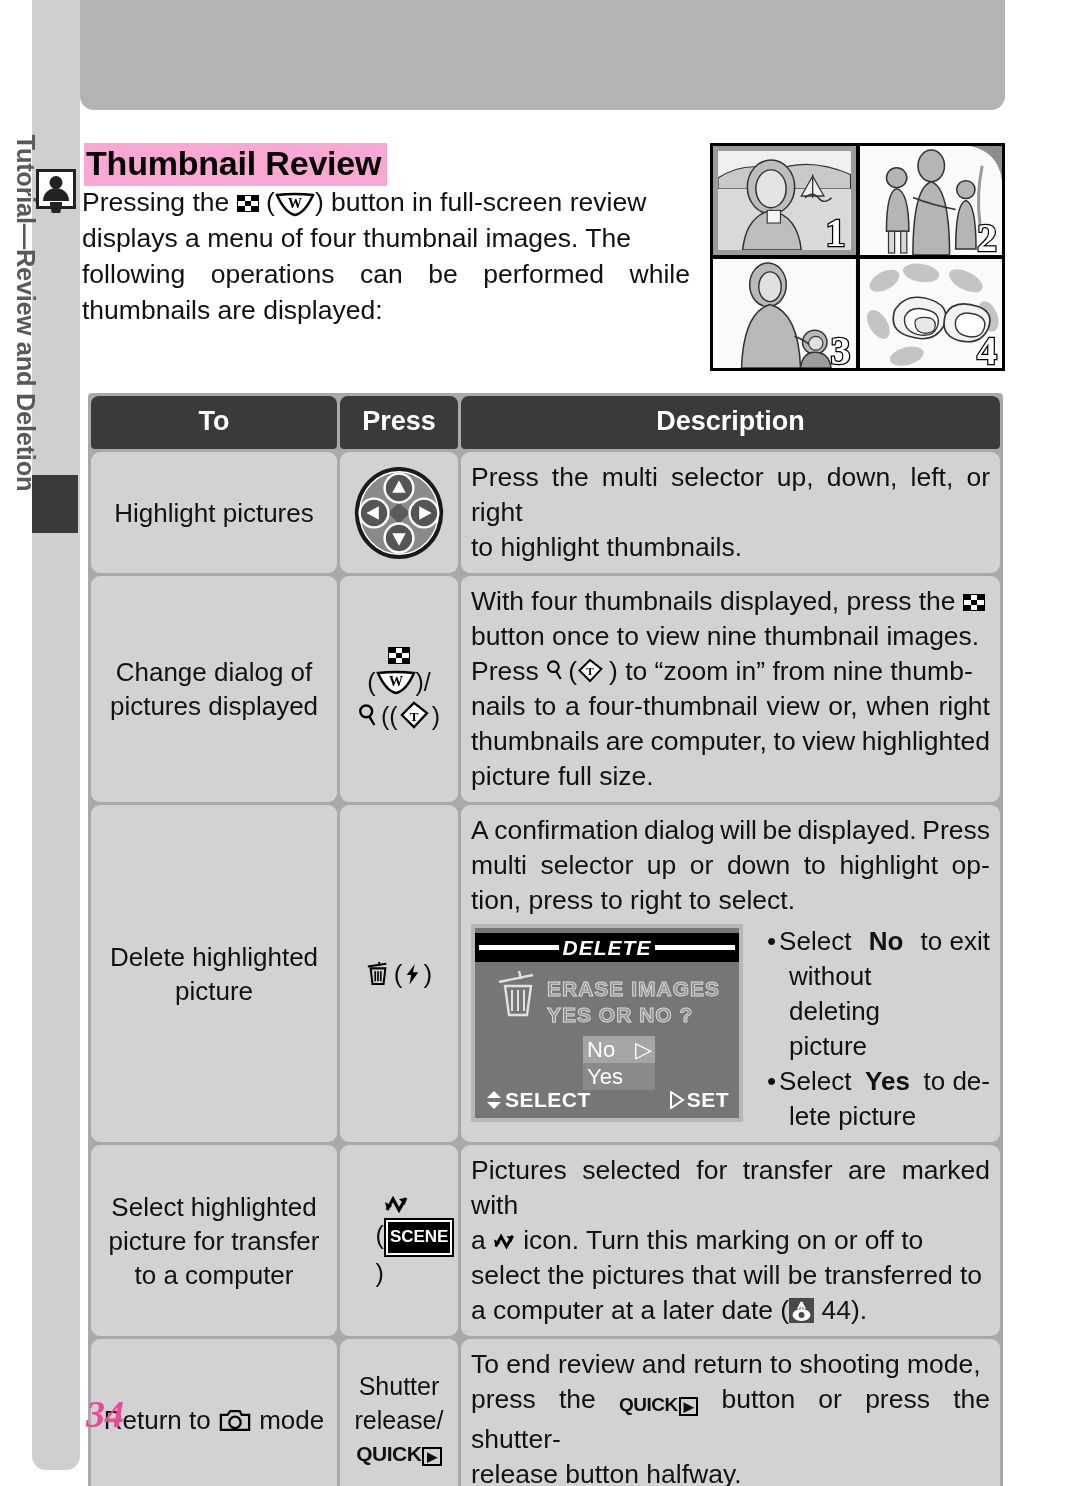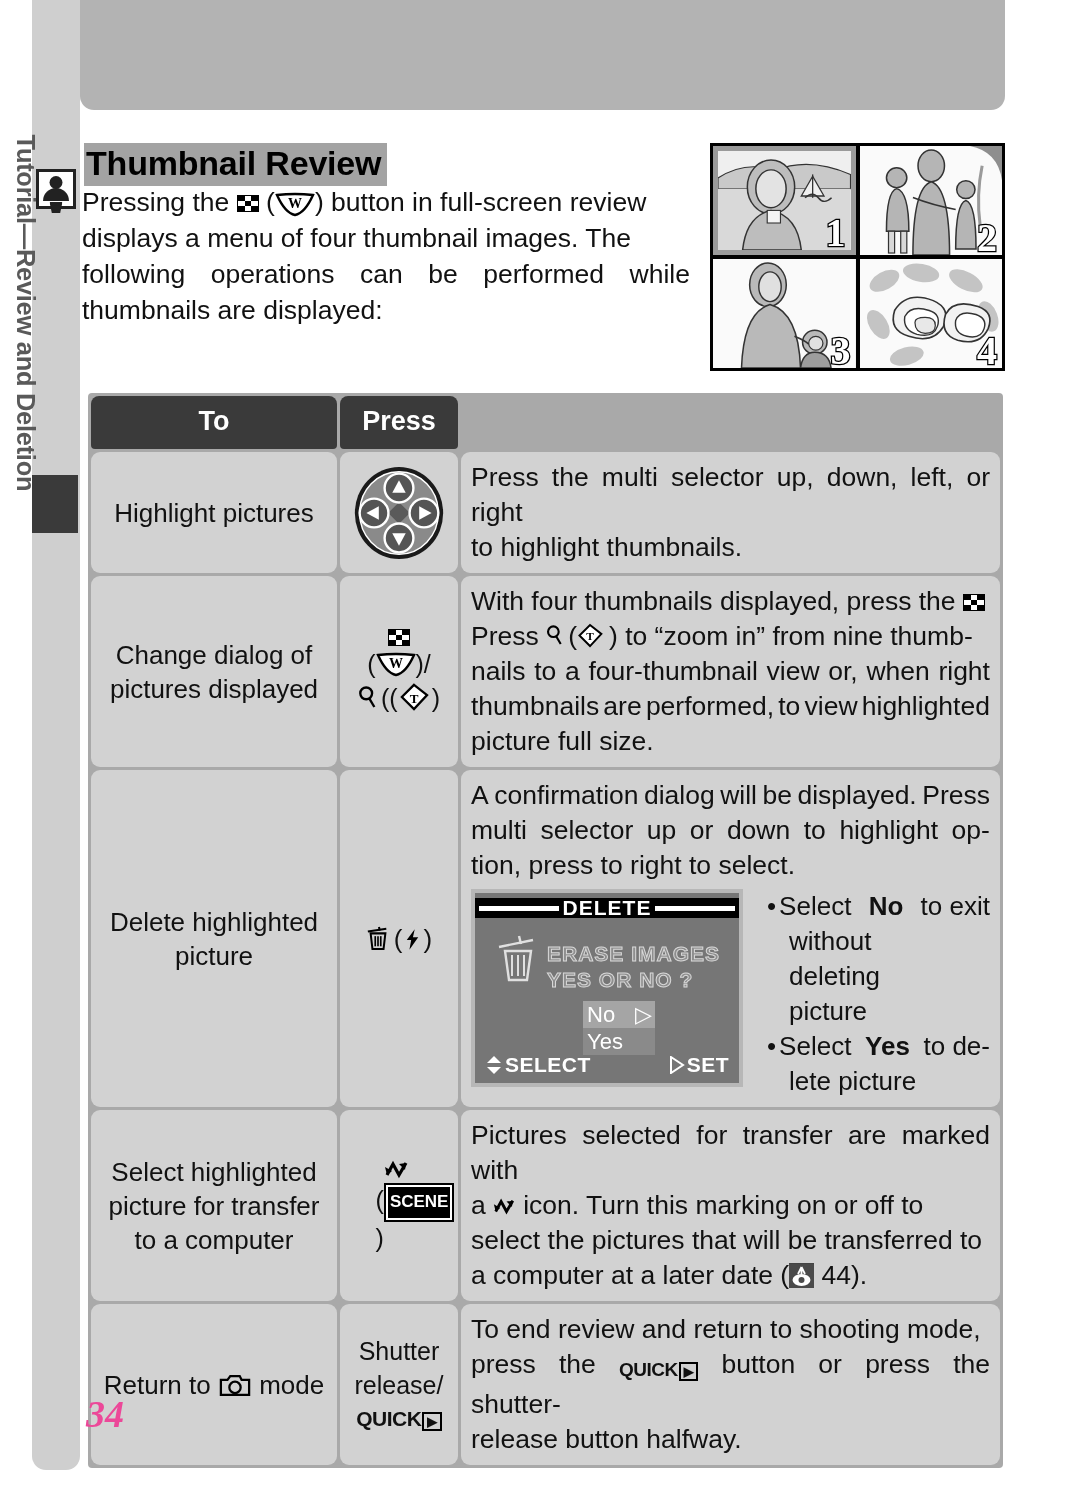--- a/index.html
+++ b/index.html
@@ -77,21 +77,21 @@
     white-space: nowrap;
   }
 
   
   .heading {
     position: absolute;
     left: 84px; top: 143px;
     font-size: 34px;
     font-weight: bold;
     color: #000;
-    background: #a3a3a3;
+    background: #f9a8d4;
     padding: 1px 6px 3px 2px;
     letter-spacing: -0.2px;
   }
 
   
   .intro {
     position: absolute;
     left: 82px; top: 184px;
     width: 608px;
     font-size: 26.5px;
@@ -285,27 +285,28 @@
   .lcd {
     width: 272px; height: 198px;
     background: #767676;
     border: 4px solid #b7b7b7;
     position: relative;
     flex: none;
     font-family: "Liberation Sans", sans-serif;
   }
   .lcd-title {
     position: absolute; left: 0; right: 0; top: 5px;
-    height: 20px;
+    height: 29px;
     display: flex; align-items: center; justify-content: center;
     background: #000;
     color: #fff;
     font-size: 21px;
     font-weight: bold;
     letter-spacing: 1px;
+    font-style: italic;
   }
   .lcd-title .bar {
     flex: 1; height: 5px; background: #fff; margin: 0 4px;
   }
   .lcd-msg {
     position: absolute;
     left: 72px; top: 48px;
     font-size: 21px;
     line-height: 26px;
     color: #8e8e8e;
@@ -480,20 +481,21 @@
     </svg>
     <div class="thumbnum">4</div>
   </div>
 </div>
 
 <div class="table">
 
   <div class="trow hdr">
     <div class="cell c-to">To</div>
     <div class="cell c-press">Press</div>
+    <div class="cell c-desc">Description</div>
   </div>
 
   <div class="trow">
     <div class="cell c-to">
       <div class="to-text">Highlight pictures</div>
     </div>
     <div class="cell c-press">
       <div class="padwrap">
         <svg viewBox="0 0 100 100" width="96" height="96">
           <ellipse cx="50" cy="50" rx="46" ry="48" fill="#1a1a1a"></ellipse>
@@ -548,20 +550,21 @@
                 <path d="M16 2 L30 13 L16 28 L3 15 Z" fill="#fff" stroke="#000" stroke-width="2.4"></path>
                 <text x="16" y="21" font-size="14" font-weight="bold" text-anchor="middle" font-family="Liberation Serif, serif">T</text>
               </svg>
             </span>)
         </span>
       </div>
     </div>
     <div class="cell c-desc">
       <div class="desc-text">
         <span class="ln"><span>With four thumbnails displayed, press the</span> <span class="ico-thumb"></span></span>
+        <span class="ln">button once to view nine thumbnail images.</span>
         <span class="ln"><span>Press</span>
           <span class="ico-mag"><svg viewBox="0 0 22 26" width="18" height="22">
                 <circle cx="9" cy="9" r="6.5" fill="none" stroke="#000" stroke-width="2.6"></circle>
                 <line x1="12" y1="14" x2="18" y2="24" stroke="#000" stroke-width="2.6"></line>
               </svg></span>(<span class="ico-t"><svg viewBox="0 0 32 30" width="26" height="25">
                 <path d="M16 2 L30 13 L16 28 L3 15 Z" fill="#fff" stroke="#000" stroke-width="2.4"></path>
                 <text x="16" y="21" font-size="14" font-weight="bold" text-anchor="middle" font-family="Liberation Serif, serif">T</text>
               </svg></span><span>) to “zoom in” from nine thumb-</span></span>
         <span class="ln j">
           <span>nails</span>
@@ -569,21 +572,21 @@
             <span>a</span>
             <span>four-thumbnail</span>
             <span>view</span>
             <span>or,</span>
             <span>when</span>
             <span>right</span>
         </span>
         <span class="ln j">
           <span>thumbnails</span>
             <span>are</span>
-            <span>performed,</span>
+            <span>computer,</span>
             <span>to</span>
             <span>view</span>
             <span>highlighted</span>
         </span>
         <span class="ln">picture full size.</span>
       </div>
     </div>
   </div>
 
   <div class="trow">

